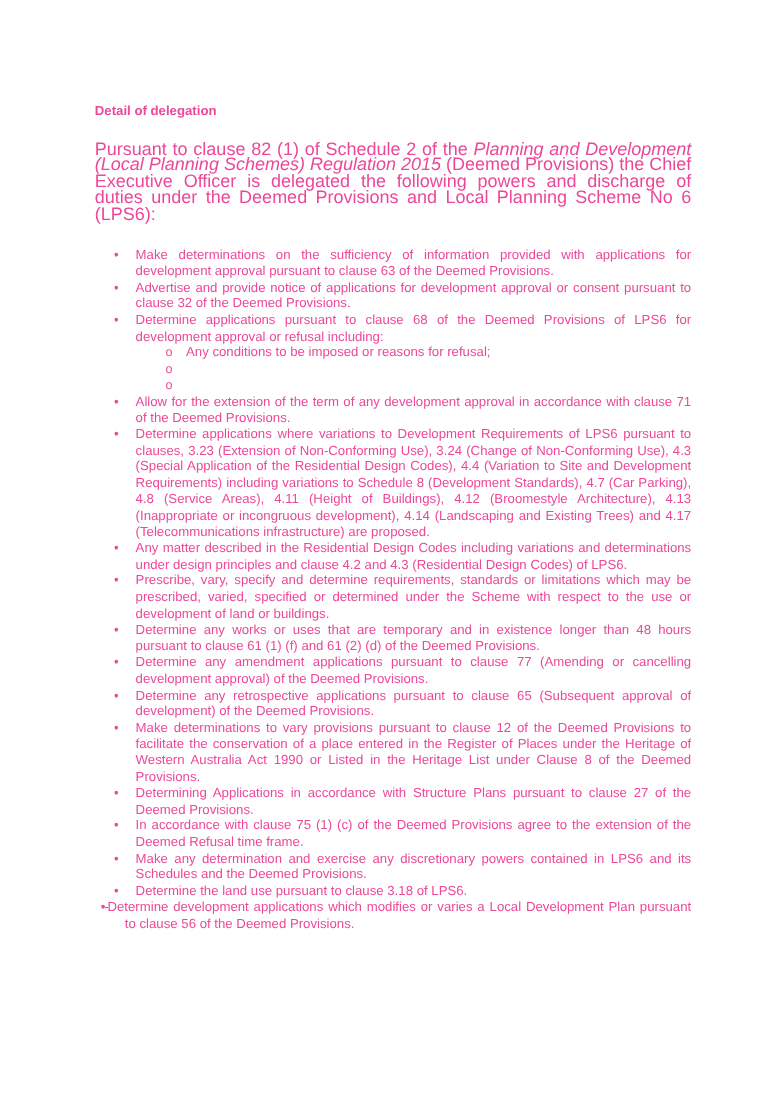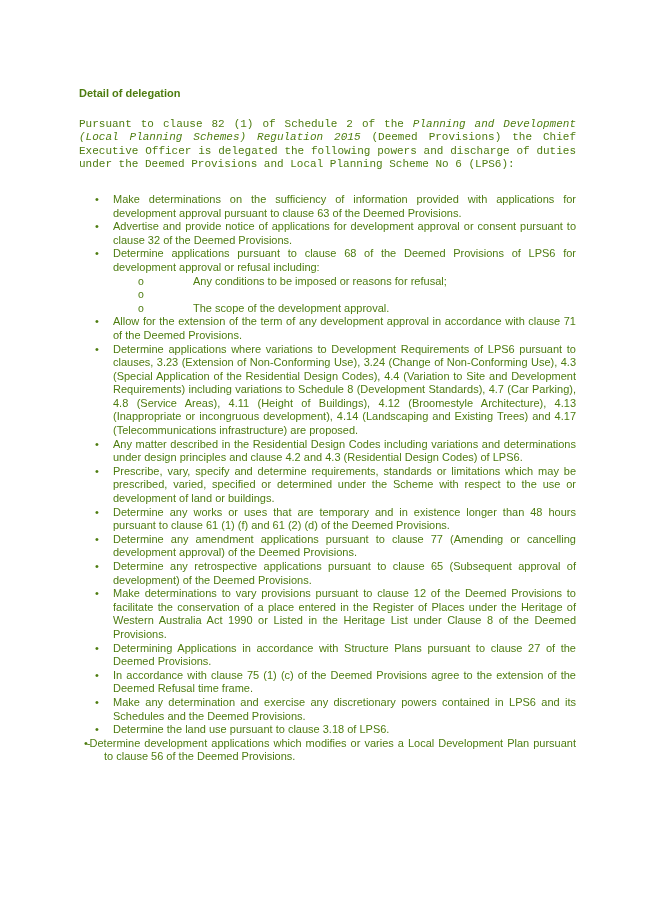--- a/index.html
+++ b/index.html
@@ -7,40 +7,39 @@
     padding: 0;
     background: #ffffff;
   }
   .page {
     position: relative;
     width: 653px;
     height: 869px;
     background: #ffffff;
     overflow: hidden;
     font-family: "Liberation Sans", "DejaVu Sans", sans-serif;
-    color: #4d7c0f;
+    color: #ec4899;
   }
   .content {
     position: absolute;
     left: 79px;
     top: 87px;
     width: 497px;
   }
   .heading {
     font-size: 11px;
     font-weight: bold;
     line-height: 13.6px;
     margin: 0 0 17px 0;
   }
   .intro {
-    font-size: 11px;
+    font-size: 15px;
     line-height: 13.6px;
     text-align: justify;
     margin: 0 0 21px 0;
-    font-family: Liberation Mono, monospace;
   }
   .intro .italic { font-style: italic; }
   ul.main-list {
     list-style: none;
     margin: 0;
     padding: 0;
     font-size: 11px;
     line-height: 13.6px;
   }
   ul.main-list > li { display: block; }
@@ -62,21 +61,20 @@
   .sub-item { display: flex; }
   .sub-bullet {
     flex: none;
     width: 17px;
     margin-left: 59px;
     font-size: 10.5px;
   }
   .sub-text {
     flex: 1;
     text-align: justify;
-    margin-left: 38px;
   }
   li.attached {
     margin-left: 5px;
     padding-left: 20px;
     text-indent: -20px;
     text-align: justify;
   }
   .inline-bullet { letter-spacing: -1px; }
 </style>
 </head>
@@ -110,21 +108,20 @@
           <ul class="sub-list">
             <li class="sub-item">
               <span class="sub-bullet">o</span>
               <span class="sub-text">Any conditions to be imposed or reasons for refusal;</span>
             </li>
             <li class="sub-item">
               <span class="sub-bullet">o</span>
             </li>
             <li class="sub-item">
               <span class="sub-bullet">o</span>
-              <span class="sub-text">The scope of the development approval.</span>
             </li>
           </ul>
         </li>
         <li>
           <div class="row">
             <span class="bullet">•</span>
             <span class="text">Allow for the extension of the term of any development approval in accordance with clause 71 of the Deemed Provisions.</span>
           </div>
         </li>
         <li>

